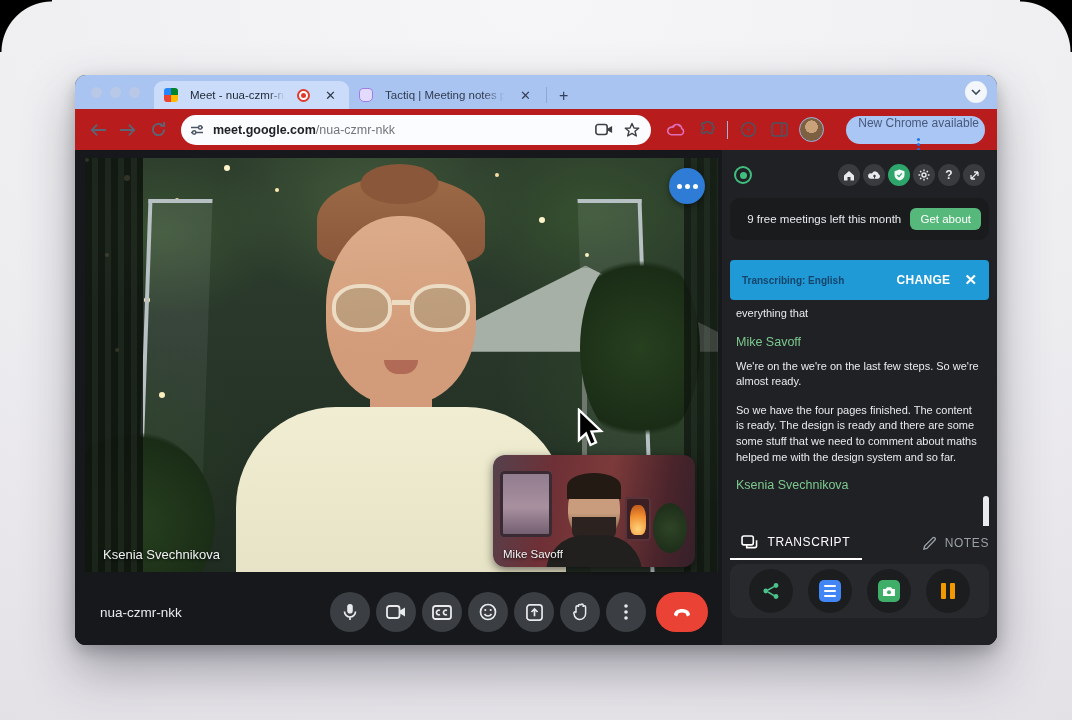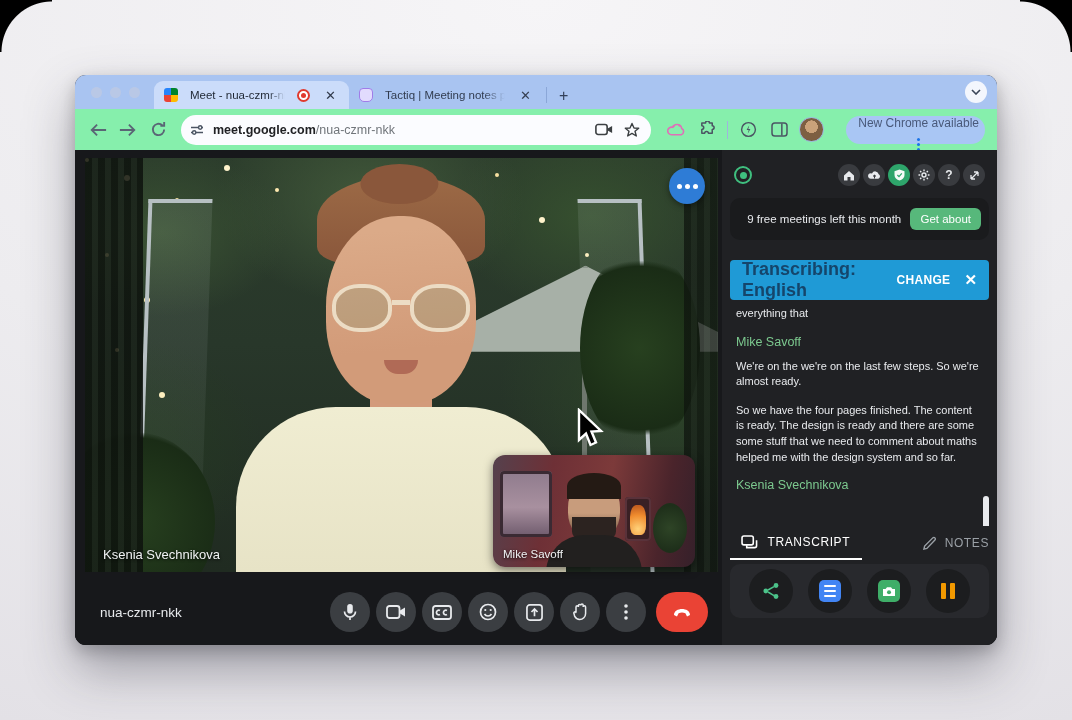--- a/index.html
+++ b/index.html
@@ -35,21 +35,21 @@
   .tactiq-fav { background:#e6ddff; border:1.5px solid #9f7ae8; border-radius:4px 4px 5px 5px; }
   .rec-dot { width:13px; height:13px; border-radius:50%; border:2.5px solid #e03a2f; background:#fff; position:relative; flex:0 0 auto;}
   .rec-dot::after { content:""; position:absolute; inset:2px; border-radius:50%; background:#e03a2f; }
   .tab-x { font-size:13px; color:#30394a; line-height:1; padding:1px 3px; border-radius:3px; }
   .newtab { font-size:16px; color:#33405a; padding:0 10px 4px 10px; }
   .tab-sep { width:1px; height:16px; background:#8ba7d8; margin:0 2px 6px 2px; }
   .strip-chevron { position:absolute; right:10px; top:6px; width:22px; height:22px; border-radius:50%;
                    background:#f3f6fd; display:flex; align-items:center; justify-content:center; }
 
   
-  .toolbar { height:41px; background:#86efac; display:flex; align-items:center; padding:0 12px; gap:8px; }
+  .toolbar { height:41px; background:#b91c1c; display:flex; align-items:center; padding:0 12px; gap:8px; }
   .nav-ic { width:22px; height:22px; display:flex; align-items:center; justify-content:center; color:#5a6575; flex:0 0 auto;}
   .omnibox { width:470px; height:30px; background:#fbfcff; border-radius:15px; display:flex; align-items:center;
              padding:0 8px 0 6px; gap:6px; margin-left:4px; }
   .tune { width:20px; height:20px; border-radius:50%; display:flex; align-items:center; justify-content:center; }
   .url { flex:1; font-size:12.5px; color:#202124; white-space:nowrap; overflow:hidden; }
   .url .path { color:#70757a; }
   .ext-row { display:flex; align-items:center; gap:9px; margin-left:6px; }
   .ext-sep { width:1px; height:18px; background:#9fb4dd; }
   .avatar { width:25px; height:25px; border-radius:50%;
             background: radial-gradient(circle at 50% 38%, #caa27a 0 34%, #7d5f42 35% 70%, #51422f 100%); border:1px solid #9db4e0;}
@@ -164,21 +164,21 @@
   .tq-rec::after { content:""; width:7px; height:7px; border-radius:50%; background:#3fbf7f; }
   .tq-icons { margin-left:auto; display:flex; gap:3px; }
   .tq-ic { width:22px; height:22px; border-radius:50%; background:#393b3f; display:flex; align-items:center; justify-content:center; }
   .tq-ic.shield { background:#2ea56b; }
   .tq-banner { margin-top:8px; background:#1a1b1d; border-radius:10px; height:42px; display:flex; align-items:center;
                padding:0 8px 0 16px; gap:8px; }
   .tq-banner-text { flex:1; color:#e8eaed; font-size:11.5px; line-height:1.3; text-align:center; }
   .get-more { background:#57b87b; color:#ffffff; font-size:11.5px; padding:5px 10px; border-radius:6px; white-space:nowrap; }
   .tq-transcribing { margin-top:20px; background:#1f9ad6; border-radius:4px; height:40px; display:flex; align-items:center;
                      padding:0 12px; gap:8px; }
-  .tq-transcribing .lab { color:#15456b; font-size:18px; font-weight:bold; flex:1; }
+  .tq-transcribing .lab { color:#15456b; font-size:10px; font-weight:bold; flex:1; }
   .tq-transcribing .change { color:#ffffff; font-size:12px; font-weight:bold; letter-spacing:.3px; }
   .tq-transcribing .x { color:#ffffff; font-size:15px; font-weight:bold; margin-left:6px; }
   .tq-body { height:226px; overflow:hidden; padding:6px 8px 0 6px; position:relative; }
   .tq-line { color:#e8eaed; font-size:11px; line-height:1.42; margin-bottom:13px; }
   .tq-speaker { color:#7cc98f; font-size:12.5px; margin-bottom:10px; margin-top:2px; }
   .tq-scrollbar { position:absolute; right:0px; top:196px; width:6px; height:46px; border-radius:3px; background:#e8eaed; }
   .tq-tabs { display:flex; align-items:center; height:34px; position:relative;gap:24px; }
   .tq-tab { display:flex; align-items:center; gap:8px; font-size:12px; letter-spacing:.6px; }
   .tq-tab.active { color:#ffffff; width:152px; justify-content:center; border-bottom:2px solid #ffffff; height:100%; }
   .tq-tab.idle { color:#9aa0a6; margin-left:36px; }

